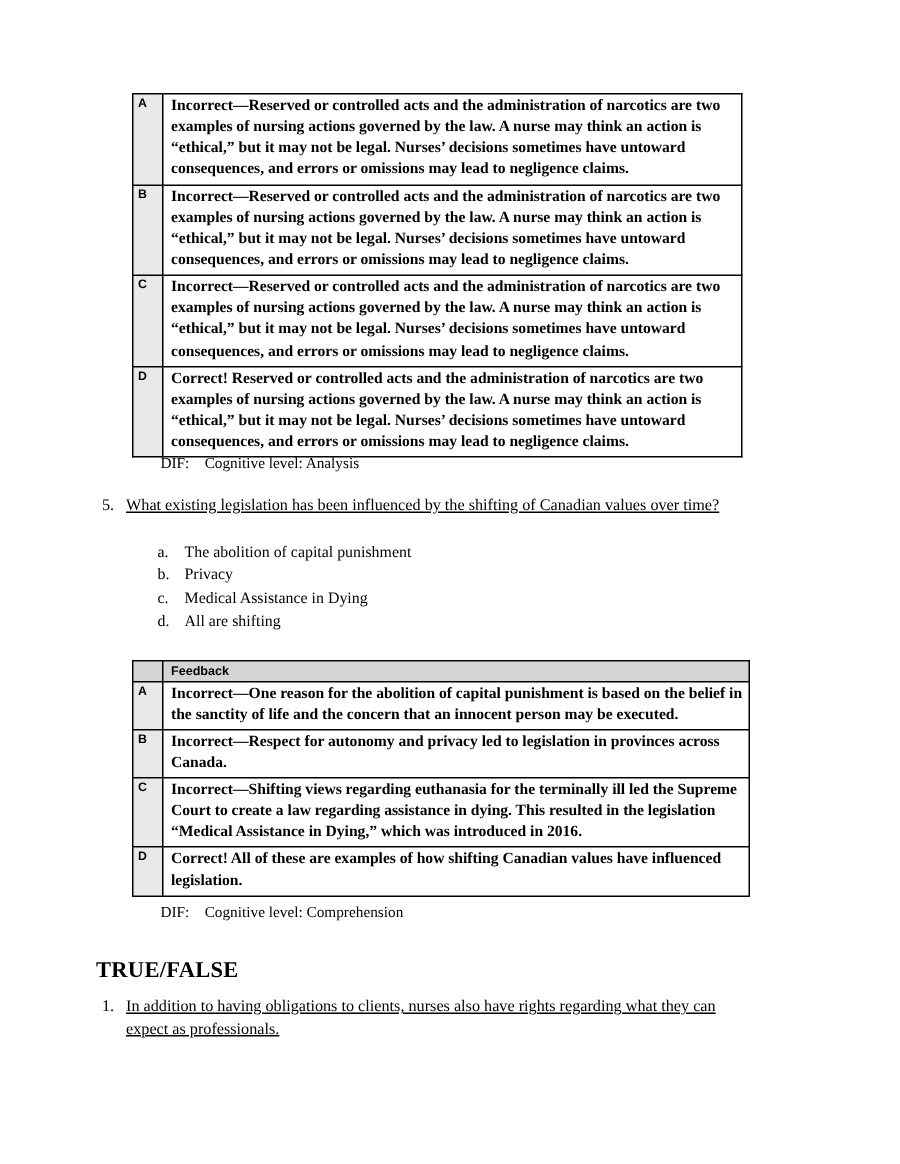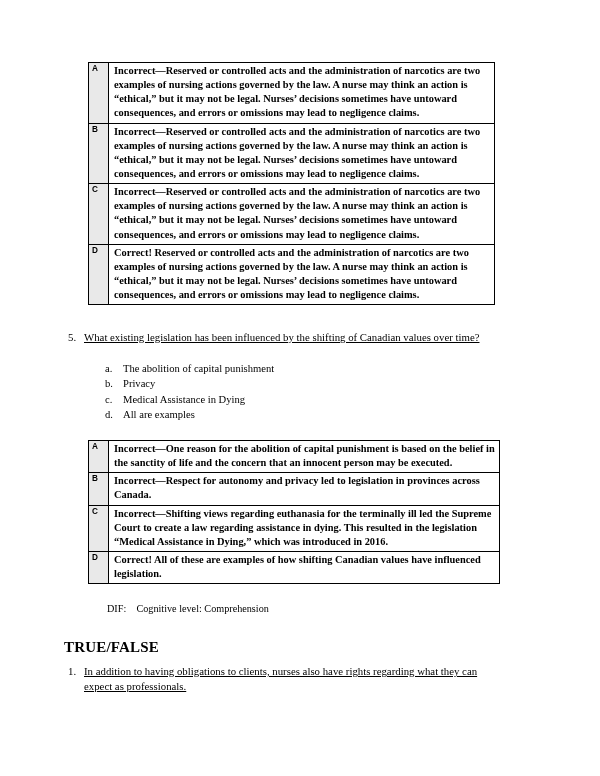--- a/index.html
+++ b/index.html
@@ -157,20 +157,21 @@
         <td class="letter">C</td>
         <td class="body">Incorrect—Reserved or controlled acts and the administration of narcotics are two examples of nursing actions governed by the law. A nurse may think an action is “ethical,” but it may not be legal. Nurses’ decisions sometimes have untoward consequences, and errors or omissions may lead to negligence claims.</td>
       </tr>
       <tr>
         <td class="letter">D</td>
         <td class="body">Correct! Reserved or controlled acts and the administration of narcotics are two examples of nursing actions governed by the law. A nurse may think an action is “ethical,” but it may not be legal. Nurses’ decisions sometimes have untoward consequences, and errors or omissions may lead to negligence claims.</td>
       </tr>
     </tbody>
   </table>
 
+  <div class="abs dif-line" style="left:107px; top:303px;">DIF:    Cognitive level: Analysis</div>
 
   <div class="qblock" style="left:64px; top:330px; width:430px;">
     <div class="qnum">5.</div>
     <div class="qtext">What existing legislation has been influenced by the shifting of Canadian values over time?</div>
   </div>
 
   <div class="opts" style="left:105px; top:361px; width:390px;">
     <div class="opt">
       <div class="opt-let">a.</div>
       <div class="opt-txt">The abolition of capital punishment</div>
@@ -178,28 +179,32 @@
     <div class="opt">
       <div class="opt-let">b.</div>
       <div class="opt-txt">Privacy</div>
     </div>
     <div class="opt">
       <div class="opt-let">c.</div>
       <div class="opt-txt">Medical Assistance in Dying</div>
     </div>
     <div class="opt">
       <div class="opt-let">d.</div>
-      <div class="opt-txt">All are examples</div>
+      <div class="opt-txt">All are shifting</div>
     </div>
   </div>
 
   <div class="ans" style="left:88px; top:421px;margin-top:18px;">ANS:  D</div>
 
   <table id="table-two" class="fb-table">
     <tbody>
+      <tr class="head">
+        <td class="letter"></td>
+        <td class="body">Feedback</td>
+      </tr>
       <tr>
         <td class="letter">A</td>
         <td class="body">Incorrect—One reason for the abolition of capital punishment is based on the belief in the sanctity of life and the concern that an innocent person may be executed.</td>
       </tr>
       <tr>
         <td class="letter">B</td>
         <td class="body">Incorrect—Respect for autonomy and privacy led to legislation in provinces across Canada.</td>
       </tr>
       <tr>
         <td class="letter">C</td>

